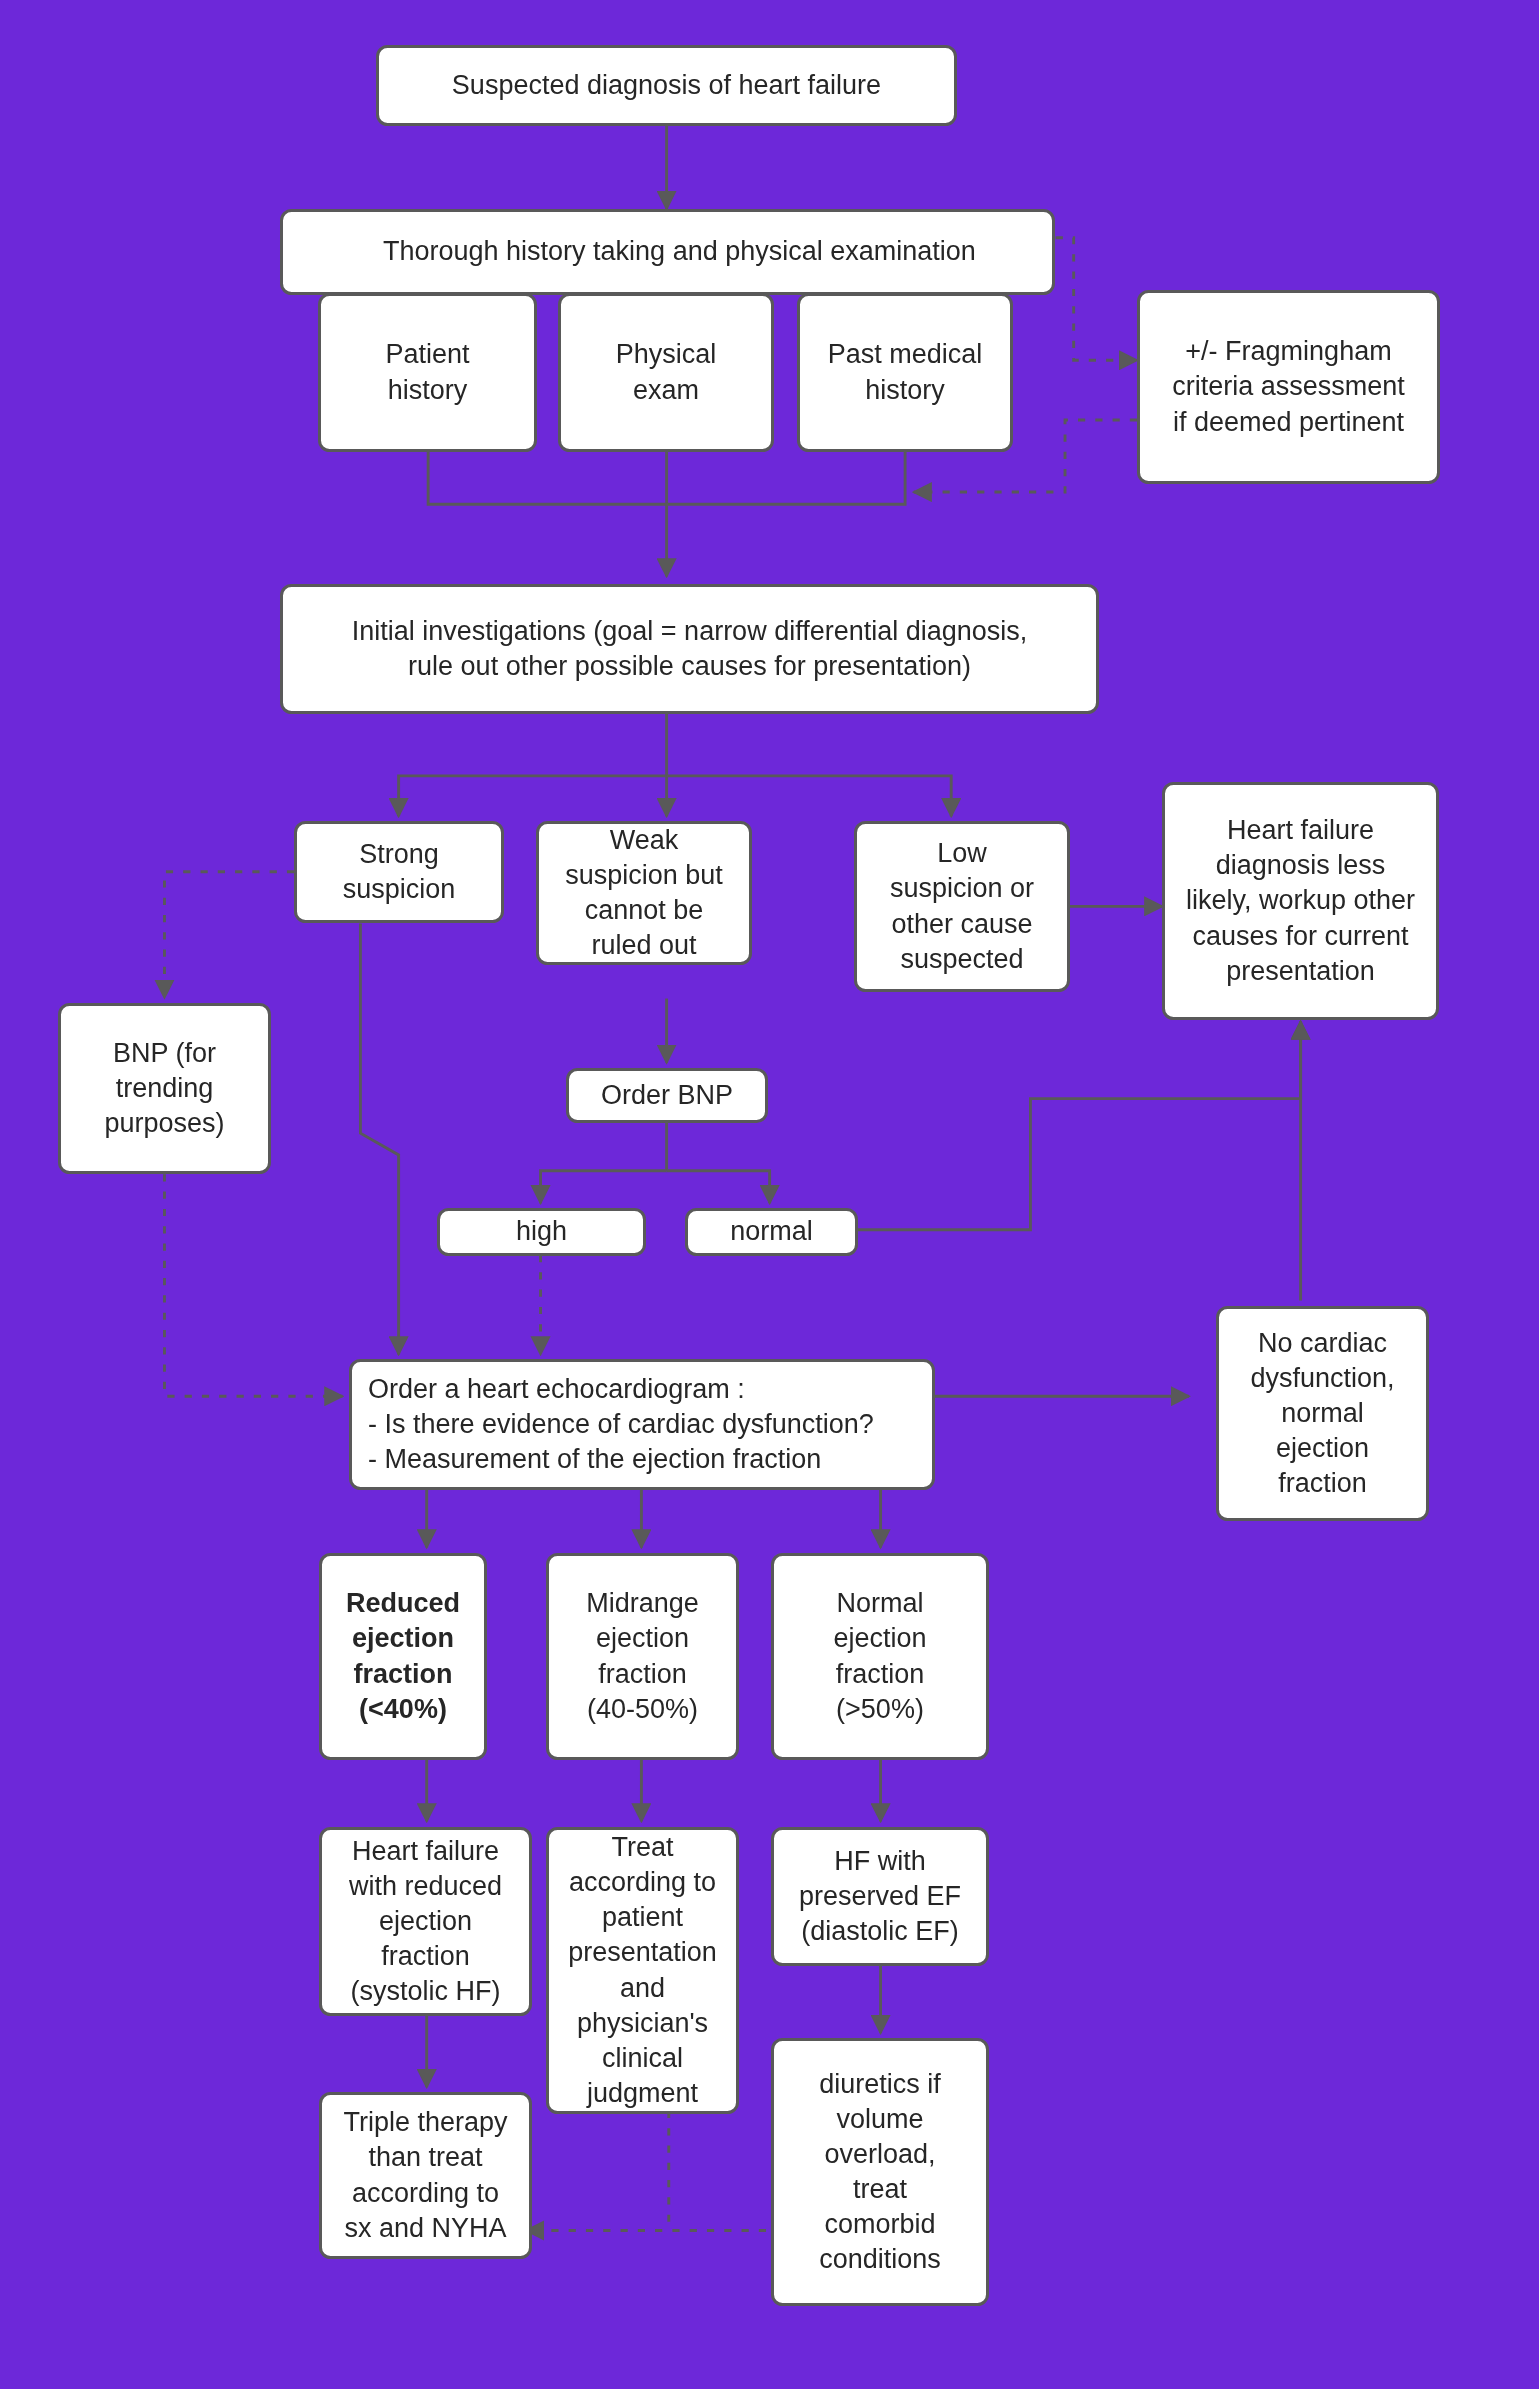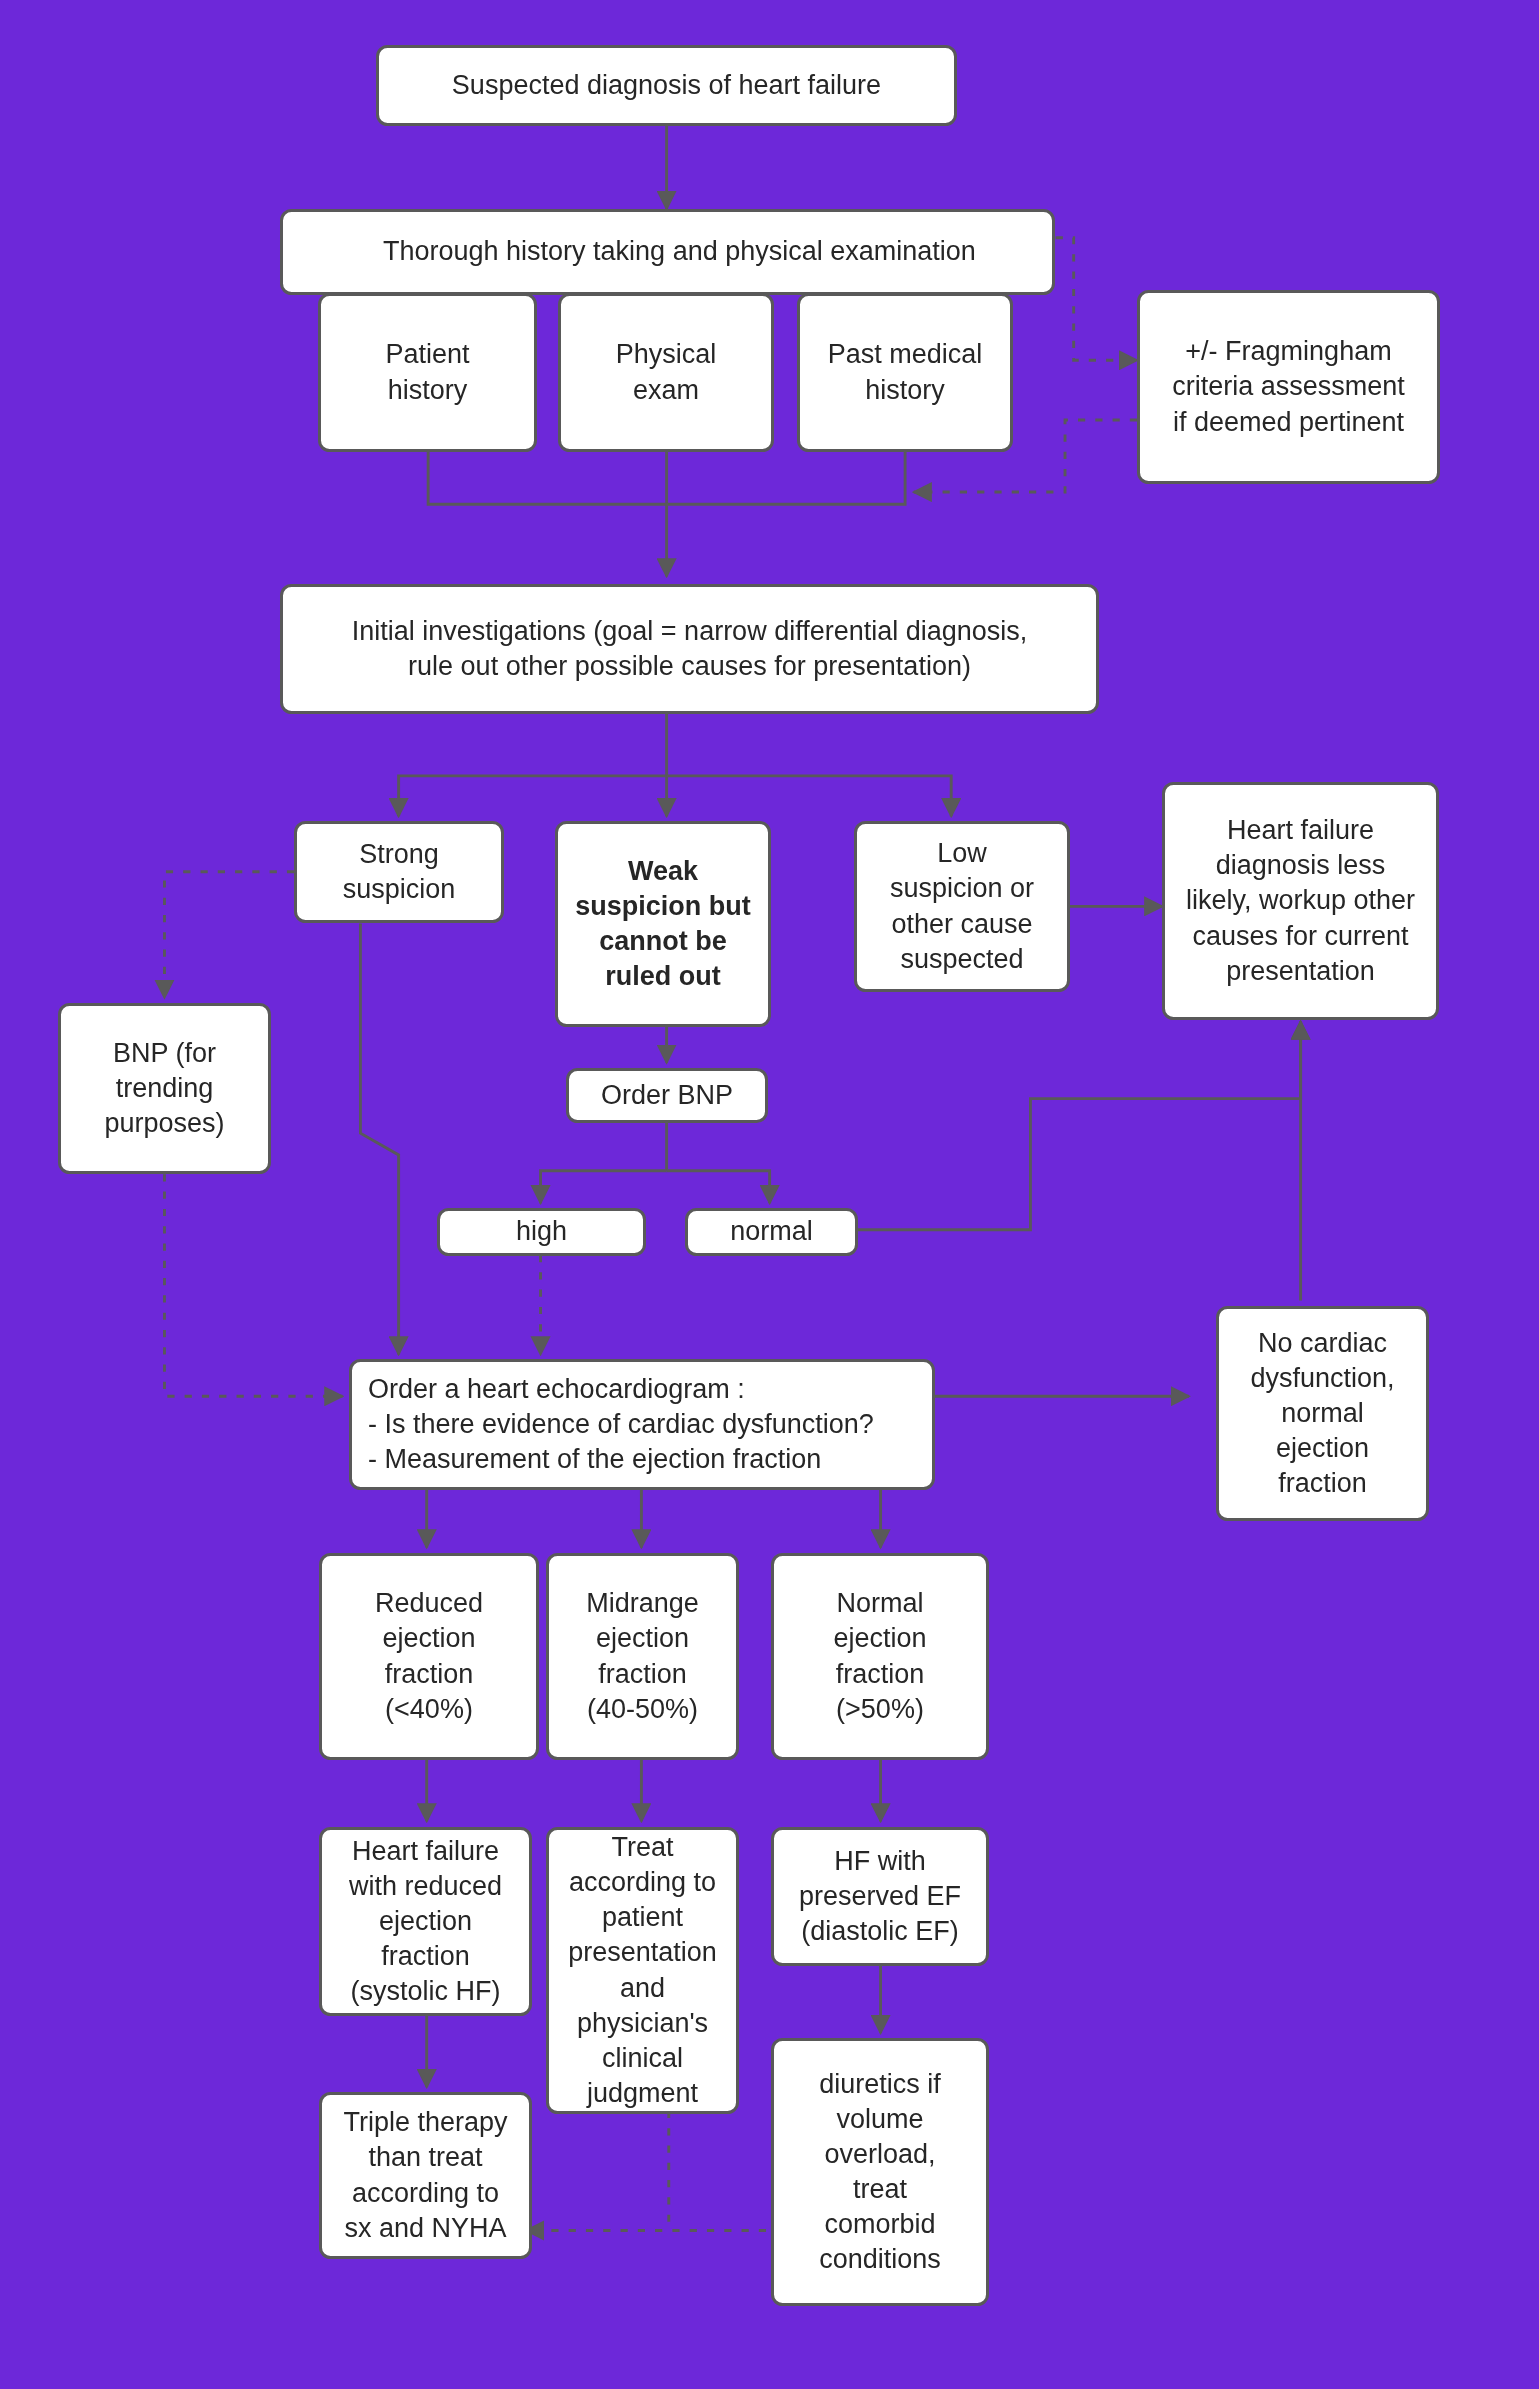--- a/index.html
+++ b/index.html
@@ -138,21 +138,21 @@
   <div class="node" style="left:1137px; top:290px; width:303px; height:194px;">+/- Fragmingham
 criteria assessment
 if deemed pertinent</div>
 
   <div class="node" style="left:280px; top:584px; width:819px; height:130px;">Initial investigations (goal = narrow differential diagnosis,
 rule out other possible causes for presentation)</div>
 
   <div class="node" style="left:294px; top:821px; width:210px; height:102px;">Strong
 suspicion</div>
 
-  <div class="node" style="left:555px; top:821px; width:216px; height:206px;font-weight:bold;">Weak
+  <div class="node" style="left:536px; top:821px; width:216px; height:144px;">Weak
 suspicion but
 cannot be
 ruled out</div>
 
   <div class="node" style="left:854px; top:821px; width:216px; height:171px;">Low
 suspicion or
 other cause
 suspected</div>
 
   <div class="node" style="left:1162px; top:782px; width:277px; height:238px;">Heart failure
@@ -174,21 +174,21 @@
   <div class="node left-text" style="left:349px; top:1359px; width:586px; height:131px;">Order a heart echocardiogram :
 - Is there evidence of cardiac dysfunction?
 - Measurement of the ejection fraction</div>
 
   <div class="node" style="left:1216px; top:1306px; width:213px; height:215px;">No cardiac
 dysfunction,
 normal
 ejection
 fraction</div>
 
-  <div class="node" style="left:319px; top:1553px; width:220px; height:207px;">Reduced
+  <div class="node" style="left:319px; top:1553px; width:168px; height:207px;font-weight:bold;">Reduced
 ejection
 fraction
 (&lt;40%)</div>
 
   <div class="node" style="left:546px; top:1553px; width:193px; height:207px;">Midrange
 ejection
 fraction
 (40-50%)</div>
 
   <div class="node" style="left:771px; top:1553px; width:218px; height:207px;">Normal

